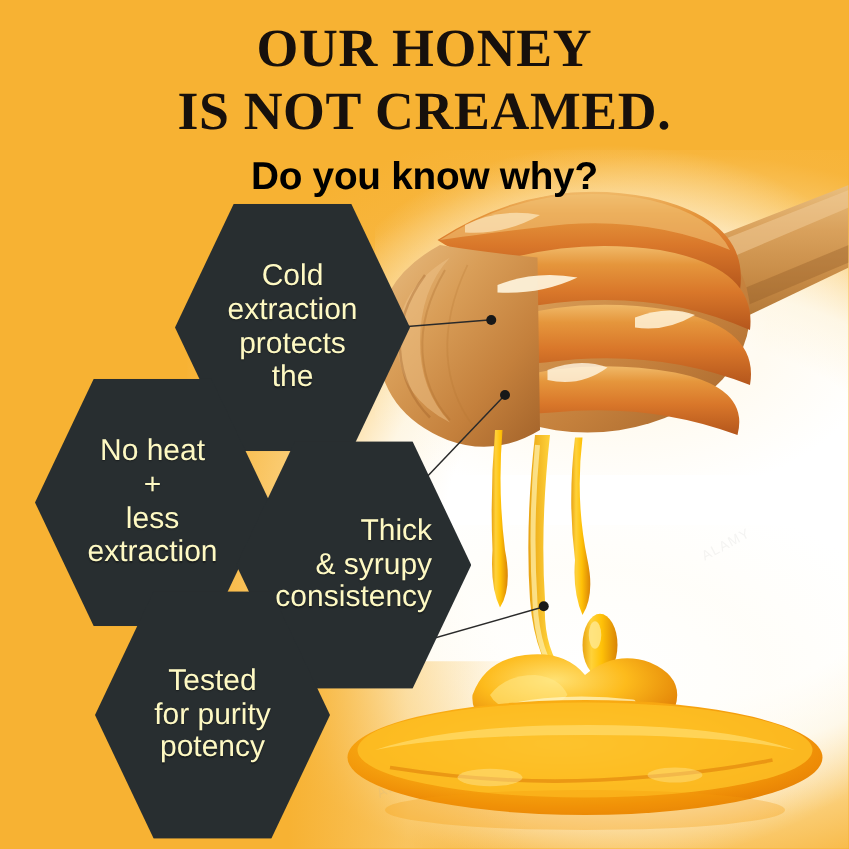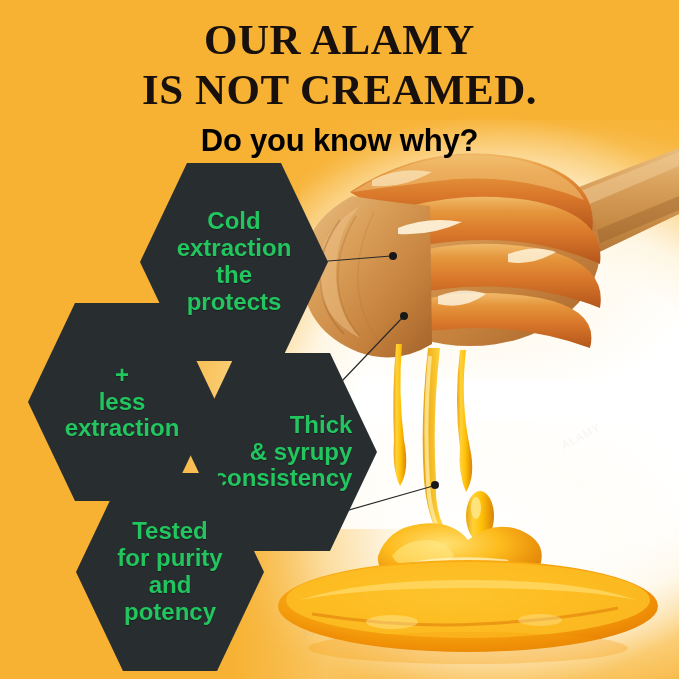--- a/index.html
+++ b/index.html
@@ -77,21 +77,21 @@
 
   
   .hex{
     position:absolute;
     background:#282E30;
     clip-path:polygon(25% 0%,75% 0%,100% 50%,75% 100%,25% 100%,0% 50%);
     display:flex;align-items:center;justify-content:center;
     text-align:center;
   }
   .hex span{
-    color:#22c55e;font-weight:700;line-height:1.12;
+    color:#fef9c3;font-weight:400;line-height:1.12;
     display:block;padding:0 6px;
     text-shadow:0 1px 1px rgba(0,0,0,0.35);
   }
   #hex1{left:140px;top:163px;width:188px;height:198px;}
   #hex1 span{font-size:24px;}
   #hex2{left:28px;top:303px;width:188px;height:198px;}
   #hex2 span{font-size:24px;}
   #hex3{left:189px;top:353px;width:188px;height:198px;}
   #hex3 span{font-size:24px;text-align:right;}
   #hex4{left:76px;top:473px;width:188px;height:198px;}
@@ -200,49 +200,49 @@
     <circle cx="393" cy="256" r="4" fill="#181818"></circle>
 
     <line x1="342" y1="381" x2="403" y2="317" stroke="#2A2A2A" stroke-width="1.2"></line>
     <circle cx="404" cy="316" r="4" fill="#181818"></circle>
 
     <line x1="230" y1="544" x2="433" y2="486" stroke="#2A2A2A" stroke-width="1.2"></line>
     <circle cx="435" cy="485" r="4" fill="#181818"></circle>
   </svg>
 
   <div class="head">
-    <div class="title-l1">OUR ALAMY</div>
+    <div class="title-l1">OUR HONEY</div>
     <div class="title-l2">IS NOT CREAMED.</div>
     <div class="subtitle">Do you know why?</div>
   </div>
 
   <div class="hex" id="hex1">
     <span>
         <div>Cold</div>
         <div>extraction</div>
+        <div>protects</div>
         <div>the</div>
-        <div>protects</div>
       </span>
   </div>
   <div class="hex" id="hex2">
     <span>
+        <div>No heat</div>
         <div>+</div>
         <div>less</div>
         <div>extraction</div>
       </span>
   </div>
   <div class="hex" id="hex3">
     <span>
         <div>Thick</div>
         <div>&amp; syrupy</div>
         <div>consistency</div>
       </span>
   </div>
   <div class="hex" id="hex4">
     <span>
         <div>Tested</div>
         <div>for purity</div>
-        <div>and</div>
         <div>potency</div>
       </span>
   </div>
 
 </div>
 
 </body></html>

